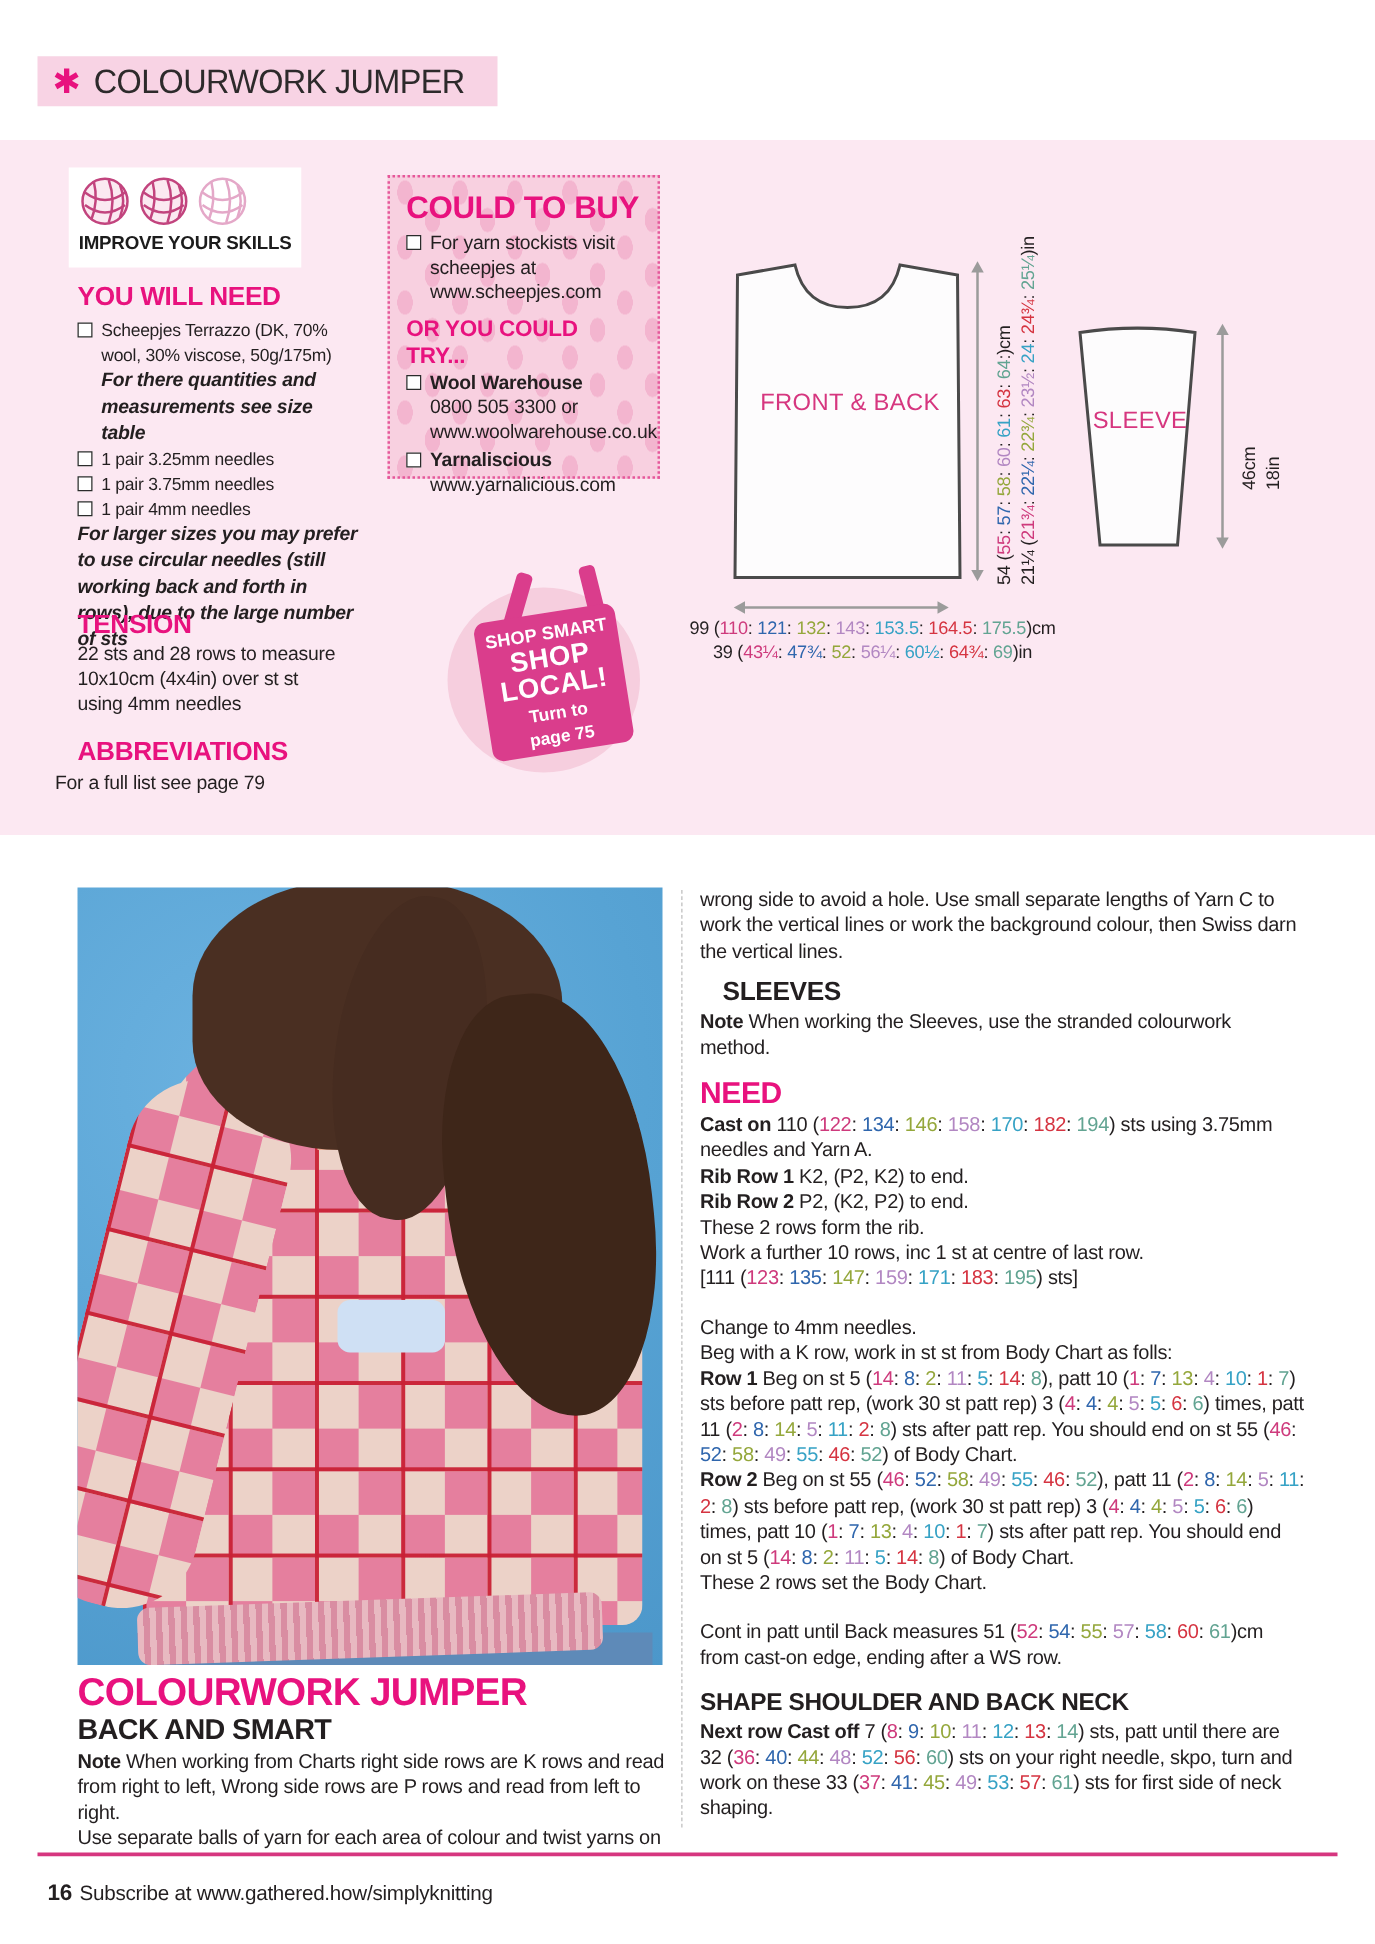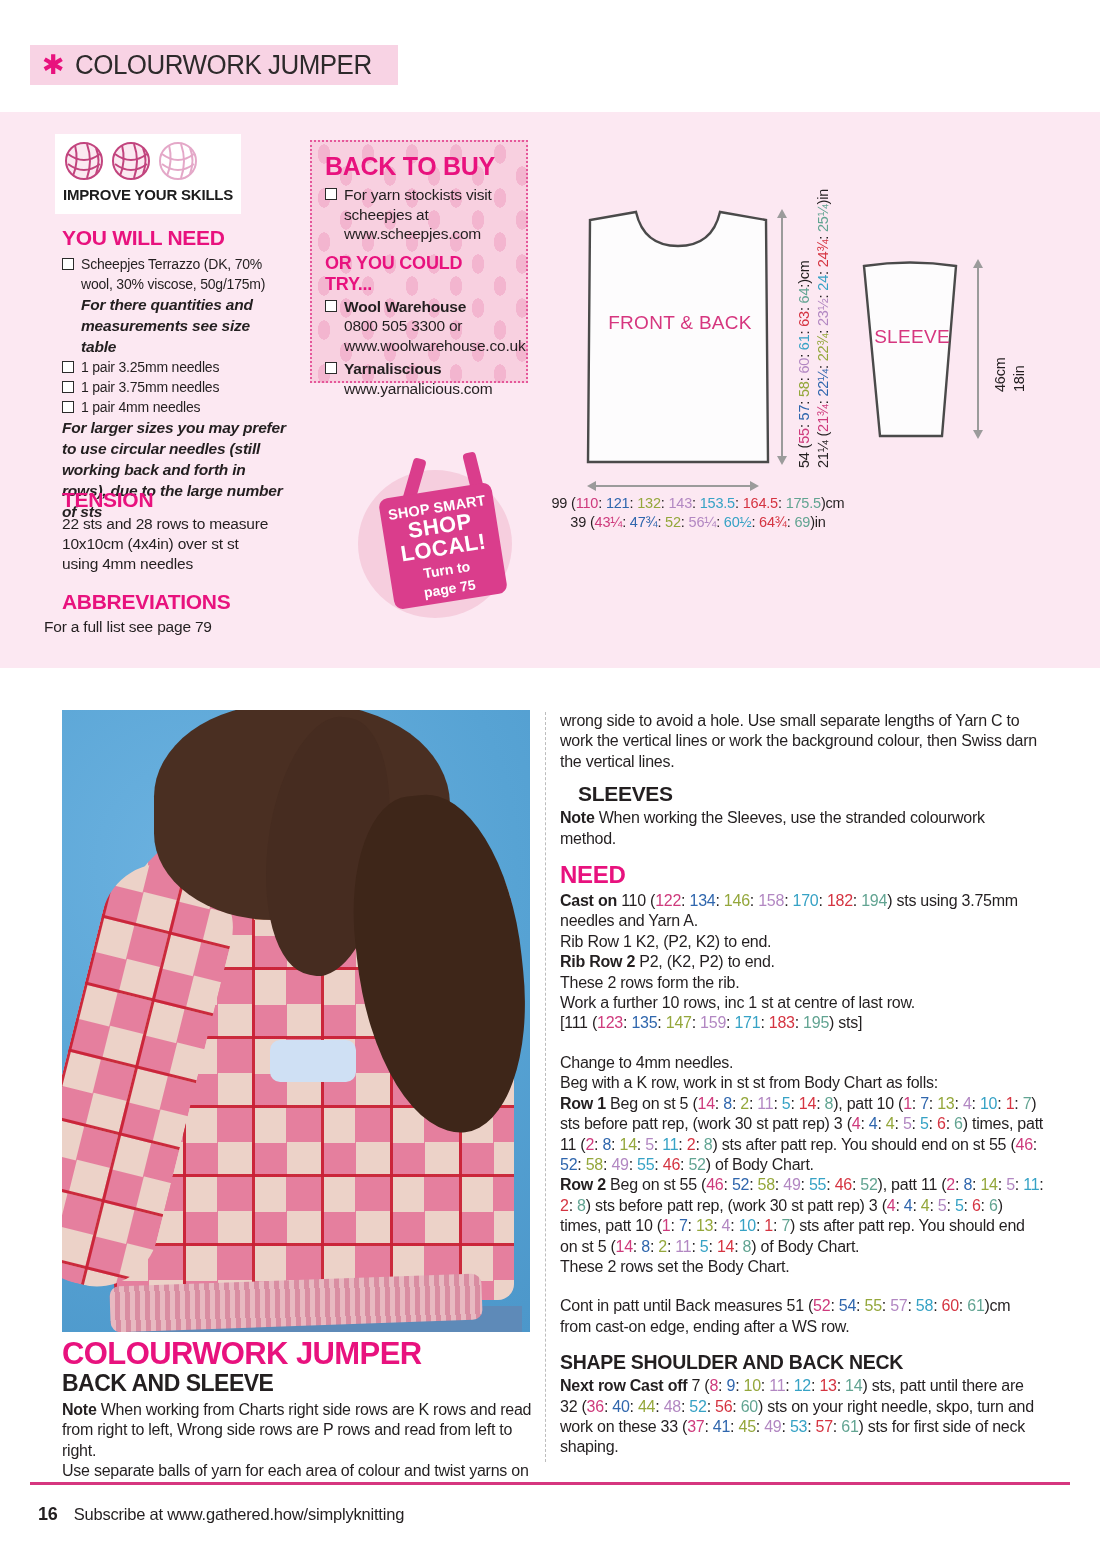--- a/index.html
+++ b/index.html
@@ -89,21 +89,21 @@
   .rightcol{left:560px;top:711px;width:484px;height:760px;overflow:hidden;}
   .h-black{font-size:21px;font-weight:700;letter-spacing:-0.3px;margin:10px 18px 2px;}
   .h-pink{font-size:24px;font-weight:800;color:#e8127e;letter-spacing:-0.3px;margin:12px 0 2px;}
   .h-shape{font-size:19.5px;font-weight:700;letter-spacing:-0.3px;margin:14px 0 2px;}
   .art-title{font-size:31px;font-weight:800;color:#e8127e;letter-spacing:-0.6px;line-height:33px;}
   .art-sub{font-size:23px;font-weight:700;letter-spacing:-0.5px;line-height:27px;margin-bottom:3px;}
   .gap{height:19px;}
 
   .rule{left:30px;top:1482px;width:1040px;height:2.5px;background:#d6367f;}
   .footer{left:38px;top:1504px;display:flex;align-items:baseline;font-size:16.5px;letter-spacing:-0.2px;}
-  .footer .pg{font-weight:800;font-size:18px;margin-right:16px;}
+  .footer .pg{font-weight:800;font-size:18px;margin-right:6px;}
 </style>
 </head>
 <body>
 
 <div class="page">
 
   <div class="abs pink-panel"></div>
 
   <div class="abs header-band">
     <span class="header-ast">✱</span>
@@ -156,21 +156,21 @@
     <div class="it2">For larger sizes you may prefer to use circular needles (still working back and forth in rows), due to the large number of sts</div>
   </div>
 
   <div class="abs side-h" style="left:62px;top:488px;">TENSION</div>
   <div class="abs side-text" style="left:62px;top:514px;width:212px;">22 sts and 28 rows to measure 10x10cm (4x4in) over st st using 4mm needles</div>
 
   <div class="abs side-h" style="left:62px;top:590px;">ABBREVIATIONS</div>
   <div class="abs side-text" style="left:44px;top:617px;width:212px;">For a full list see page 79</div>
 
   <div class="abs wtb">
-    <div class="wtb-h">BACK TO BUY</div>
+    <div class="wtb-h">COULD TO BUY</div>
     <div class="wtb-item" style="width:170px;"><span class="cb"></span><span>For yarn stockists visit scheepjes at www.scheepjes.com</span></div>
     <div class="wtb-sub">OR YOU COULD TRY...</div>
     <div class="wtb-item" style="margin-top:2px;"><span class="cb"></span><span class="bold" style="display:block">Wool Warehouse</span><span>0800 505 3300 or www.woolwarehouse.co.uk</span></div>
     <div class="wtb-item"><span class="cb"></span><span class="bold" style="display:block">Yarnaliscious</span><span>www.yarnalicious.com</span></div>
   </div>
 
   <div class="abs badge-circle"></div>
   <div class="abs strap" style="left:408px;top:458px;width:13px;height:44px;transform:rotate(16deg);"></div>
   <div class="abs strap" style="left:468px;top:452px;width:13px;height:50px;transform:rotate(-14deg);"></div>
   <div class="abs bag">
@@ -223,32 +223,32 @@
     <div class="smile"></div>
     <div class="hair-main"></div>
     <div class="hair-front"></div>
     <div class="hair-side"></div>
   </div>
 
   <div class="abs divider"></div>
 
   <div class="abs leftcol">
     <div class="art-title">COLOURWORK JUMPER</div>
-    <div class="art-sub">BACK AND SLEEVE</div>
+    <div class="art-sub">BACK AND SMART</div>
     <div class="body-text"><span style="font-weight: 700;">Note </span><span>When working from Charts right side rows are K rows and read from right to left, Wrong side rows are P rows and read from left to right.</span></div>
     <div class="body-text">Use separate balls of yarn for each area of colour and twist yarns on</div>
   </div>
 
   <div class="abs rightcol">
     <div class="body-text">wrong side to avoid a hole. Use small separate lengths of Yarn C to work the vertical lines or work the background colour, then Swiss darn the vertical lines.</div>
     <div class="h-black">SLEEVES</div>
     <div class="body-text"><span style="font-weight: 700;">Note </span><span>When working the Sleeves, use the stranded colourwork method.</span></div>
     <div class="h-pink">NEED</div>
     <div class="body-text"><span style="font-weight: 700;">Cast on </span><span>110 (</span><span style="color: rgb(206, 58, 124);">122</span>: <span style="color: rgb(47, 102, 173);">134</span>: <span style="color: rgb(148, 167, 59);">146</span>: <span style="color: rgb(178, 135, 194);">158</span>: <span style="color: rgb(54, 162, 197);">170</span>: <span style="color: rgb(213, 52, 65);">182</span>: <span style="color: rgb(98, 164, 146);">194</span><span>) sts using 3.75mm needles and Yarn A.</span></div>
-    <div class="body-text"><span style="font-weight: 400;">Rib Row 1 </span><span>K2, (P2, K2) to end.</span></div>
+    <div class="body-text"><span style="font-weight: 700;">Rib Row 1 </span><span>K2, (P2, K2) to end.</span></div>
     <div class="body-text"><span style="font-weight: 700;">Rib Row 2 </span><span>P2, (K2, P2) to end.</span></div>
     <div class="body-text">These 2 rows form the rib.</div>
     <div class="body-text">Work a further 10 rows, inc 1 st at centre of last row.</div>
     <div class="body-text"><span>[111 (</span><span style="color: rgb(206, 58, 124);">123</span>: <span style="color: rgb(47, 102, 173);">135</span>: <span style="color: rgb(148, 167, 59);">147</span>: <span style="color: rgb(178, 135, 194);">159</span>: <span style="color: rgb(54, 162, 197);">171</span>: <span style="color: rgb(213, 52, 65);">183</span>: <span style="color: rgb(98, 164, 146);">195</span><span>) sts]</span></div>
     <div class="gap"></div>
     <div class="body-text">Change to 4mm needles.</div>
     <div class="body-text">Beg with a K row, work in st st from Body Chart as folls:</div>
     <div class="body-text"><span style="font-weight: 700;">Row 1 </span><span>Beg on st 5 (</span><span style="color: rgb(206, 58, 124);">14</span>: <span style="color: rgb(47, 102, 173);">8</span>: <span style="color: rgb(148, 167, 59);">2</span>: <span style="color: rgb(178, 135, 194);">11</span>: <span style="color: rgb(54, 162, 197);">5</span>: <span style="color: rgb(213, 52, 65);">14</span>: <span style="color: rgb(98, 164, 146);">8</span><span>), patt 10 (</span><span style="color: rgb(206, 58, 124);">1</span>: <span style="color: rgb(47, 102, 173);">7</span>: <span style="color: rgb(148, 167, 59);">13</span>: <span style="color: rgb(178, 135, 194);">4</span>: <span style="color: rgb(54, 162, 197);">10</span>: <span style="color: rgb(213, 52, 65);">1</span>: <span style="color: rgb(98, 164, 146);">7</span><span>) sts before patt rep, (work 30 st patt rep) 3 (</span><span style="color: rgb(206, 58, 124);">4</span>: <span style="color: rgb(47, 102, 173);">4</span>: <span style="color: rgb(148, 167, 59);">4</span>: <span style="color: rgb(178, 135, 194);">5</span>: <span style="color: rgb(54, 162, 197);">5</span>: <span style="color: rgb(213, 52, 65);">6</span>: <span style="color: rgb(98, 164, 146);">6</span><span>) times, patt 11 (</span><span style="color: rgb(206, 58, 124);">2</span>: <span style="color: rgb(47, 102, 173);">8</span>: <span style="color: rgb(148, 167, 59);">14</span>: <span style="color: rgb(178, 135, 194);">5</span>: <span style="color: rgb(54, 162, 197);">11</span>: <span style="color: rgb(213, 52, 65);">2</span>: <span style="color: rgb(98, 164, 146);">8</span><span>) sts after patt rep. You should end on st 55 (</span><span style="color: rgb(206, 58, 124);">46</span>: <span style="color: rgb(47, 102, 173);">52</span>: <span style="color: rgb(148, 167, 59);">58</span>: <span style="color: rgb(178, 135, 194);">49</span>: <span style="color: rgb(54, 162, 197);">55</span>: <span style="color: rgb(213, 52, 65);">46</span>: <span style="color: rgb(98, 164, 146);">52</span><span>) of Body Chart.</span></div>
     <div class="body-text"><span style="font-weight: 700;">Row 2 </span><span>Beg on st 55 (</span><span style="color: rgb(206, 58, 124);">46</span>: <span style="color: rgb(47, 102, 173);">52</span>: <span style="color: rgb(148, 167, 59);">58</span>: <span style="color: rgb(178, 135, 194);">49</span>: <span style="color: rgb(54, 162, 197);">55</span>: <span style="color: rgb(213, 52, 65);">46</span>: <span style="color: rgb(98, 164, 146);">52</span><span>), patt 11 (</span><span style="color: rgb(206, 58, 124);">2</span>: <span style="color: rgb(47, 102, 173);">8</span>: <span style="color: rgb(148, 167, 59);">14</span>: <span style="color: rgb(178, 135, 194);">5</span>: <span style="color: rgb(54, 162, 197);">11</span>: <span style="color: rgb(213, 52, 65);">2</span>: <span style="color: rgb(98, 164, 146);">8</span><span>) sts before patt rep, (work 30 st patt rep) 3 (</span><span style="color: rgb(206, 58, 124);">4</span>: <span style="color: rgb(47, 102, 173);">4</span>: <span style="color: rgb(148, 167, 59);">4</span>: <span style="color: rgb(178, 135, 194);">5</span>: <span style="color: rgb(54, 162, 197);">5</span>: <span style="color: rgb(213, 52, 65);">6</span>: <span style="color: rgb(98, 164, 146);">6</span><span>) times, patt 10 (</span><span style="color: rgb(206, 58, 124);">1</span>: <span style="color: rgb(47, 102, 173);">7</span>: <span style="color: rgb(148, 167, 59);">13</span>: <span style="color: rgb(178, 135, 194);">4</span>: <span style="color: rgb(54, 162, 197);">10</span>: <span style="color: rgb(213, 52, 65);">1</span>: <span style="color: rgb(98, 164, 146);">7</span><span>) sts after patt rep. You should end on st 5 (</span><span style="color: rgb(206, 58, 124);">14</span>: <span style="color: rgb(47, 102, 173);">8</span>: <span style="color: rgb(148, 167, 59);">2</span>: <span style="color: rgb(178, 135, 194);">11</span>: <span style="color: rgb(54, 162, 197);">5</span>: <span style="color: rgb(213, 52, 65);">14</span>: <span style="color: rgb(98, 164, 146);">8</span><span>) of Body Chart.</span></div>
     <div class="body-text">These 2 rows set the Body Chart.</div>

